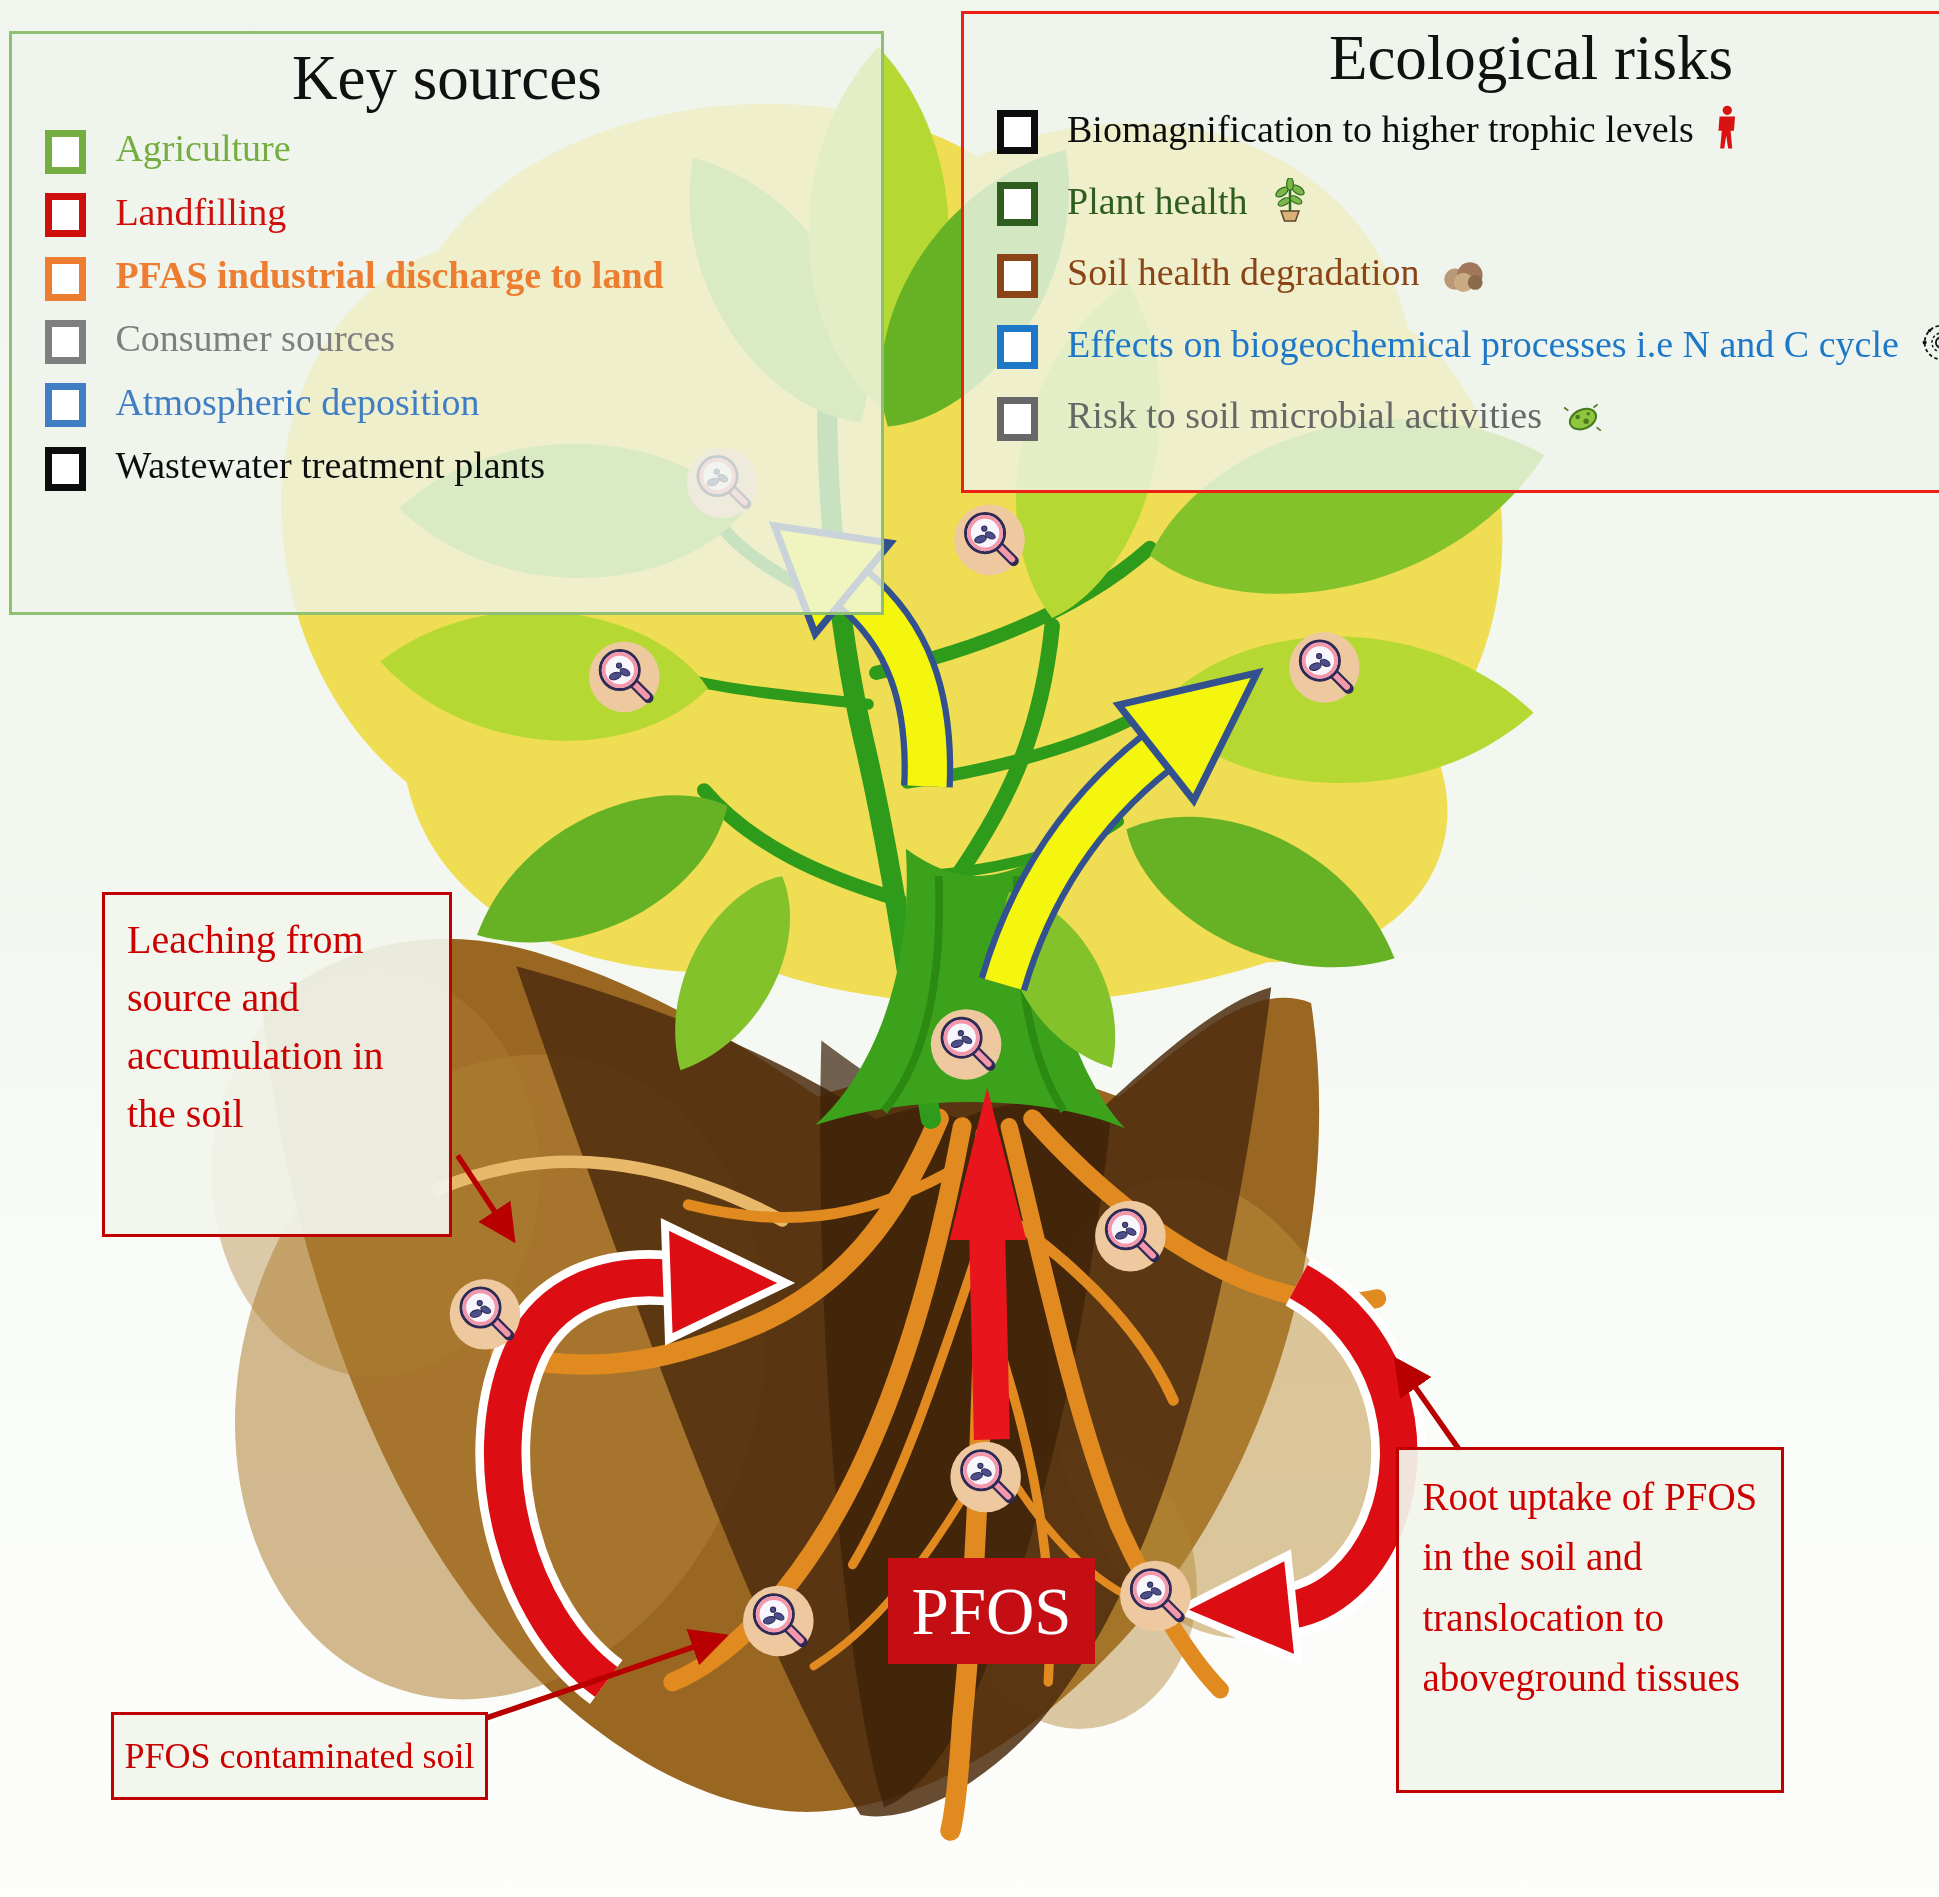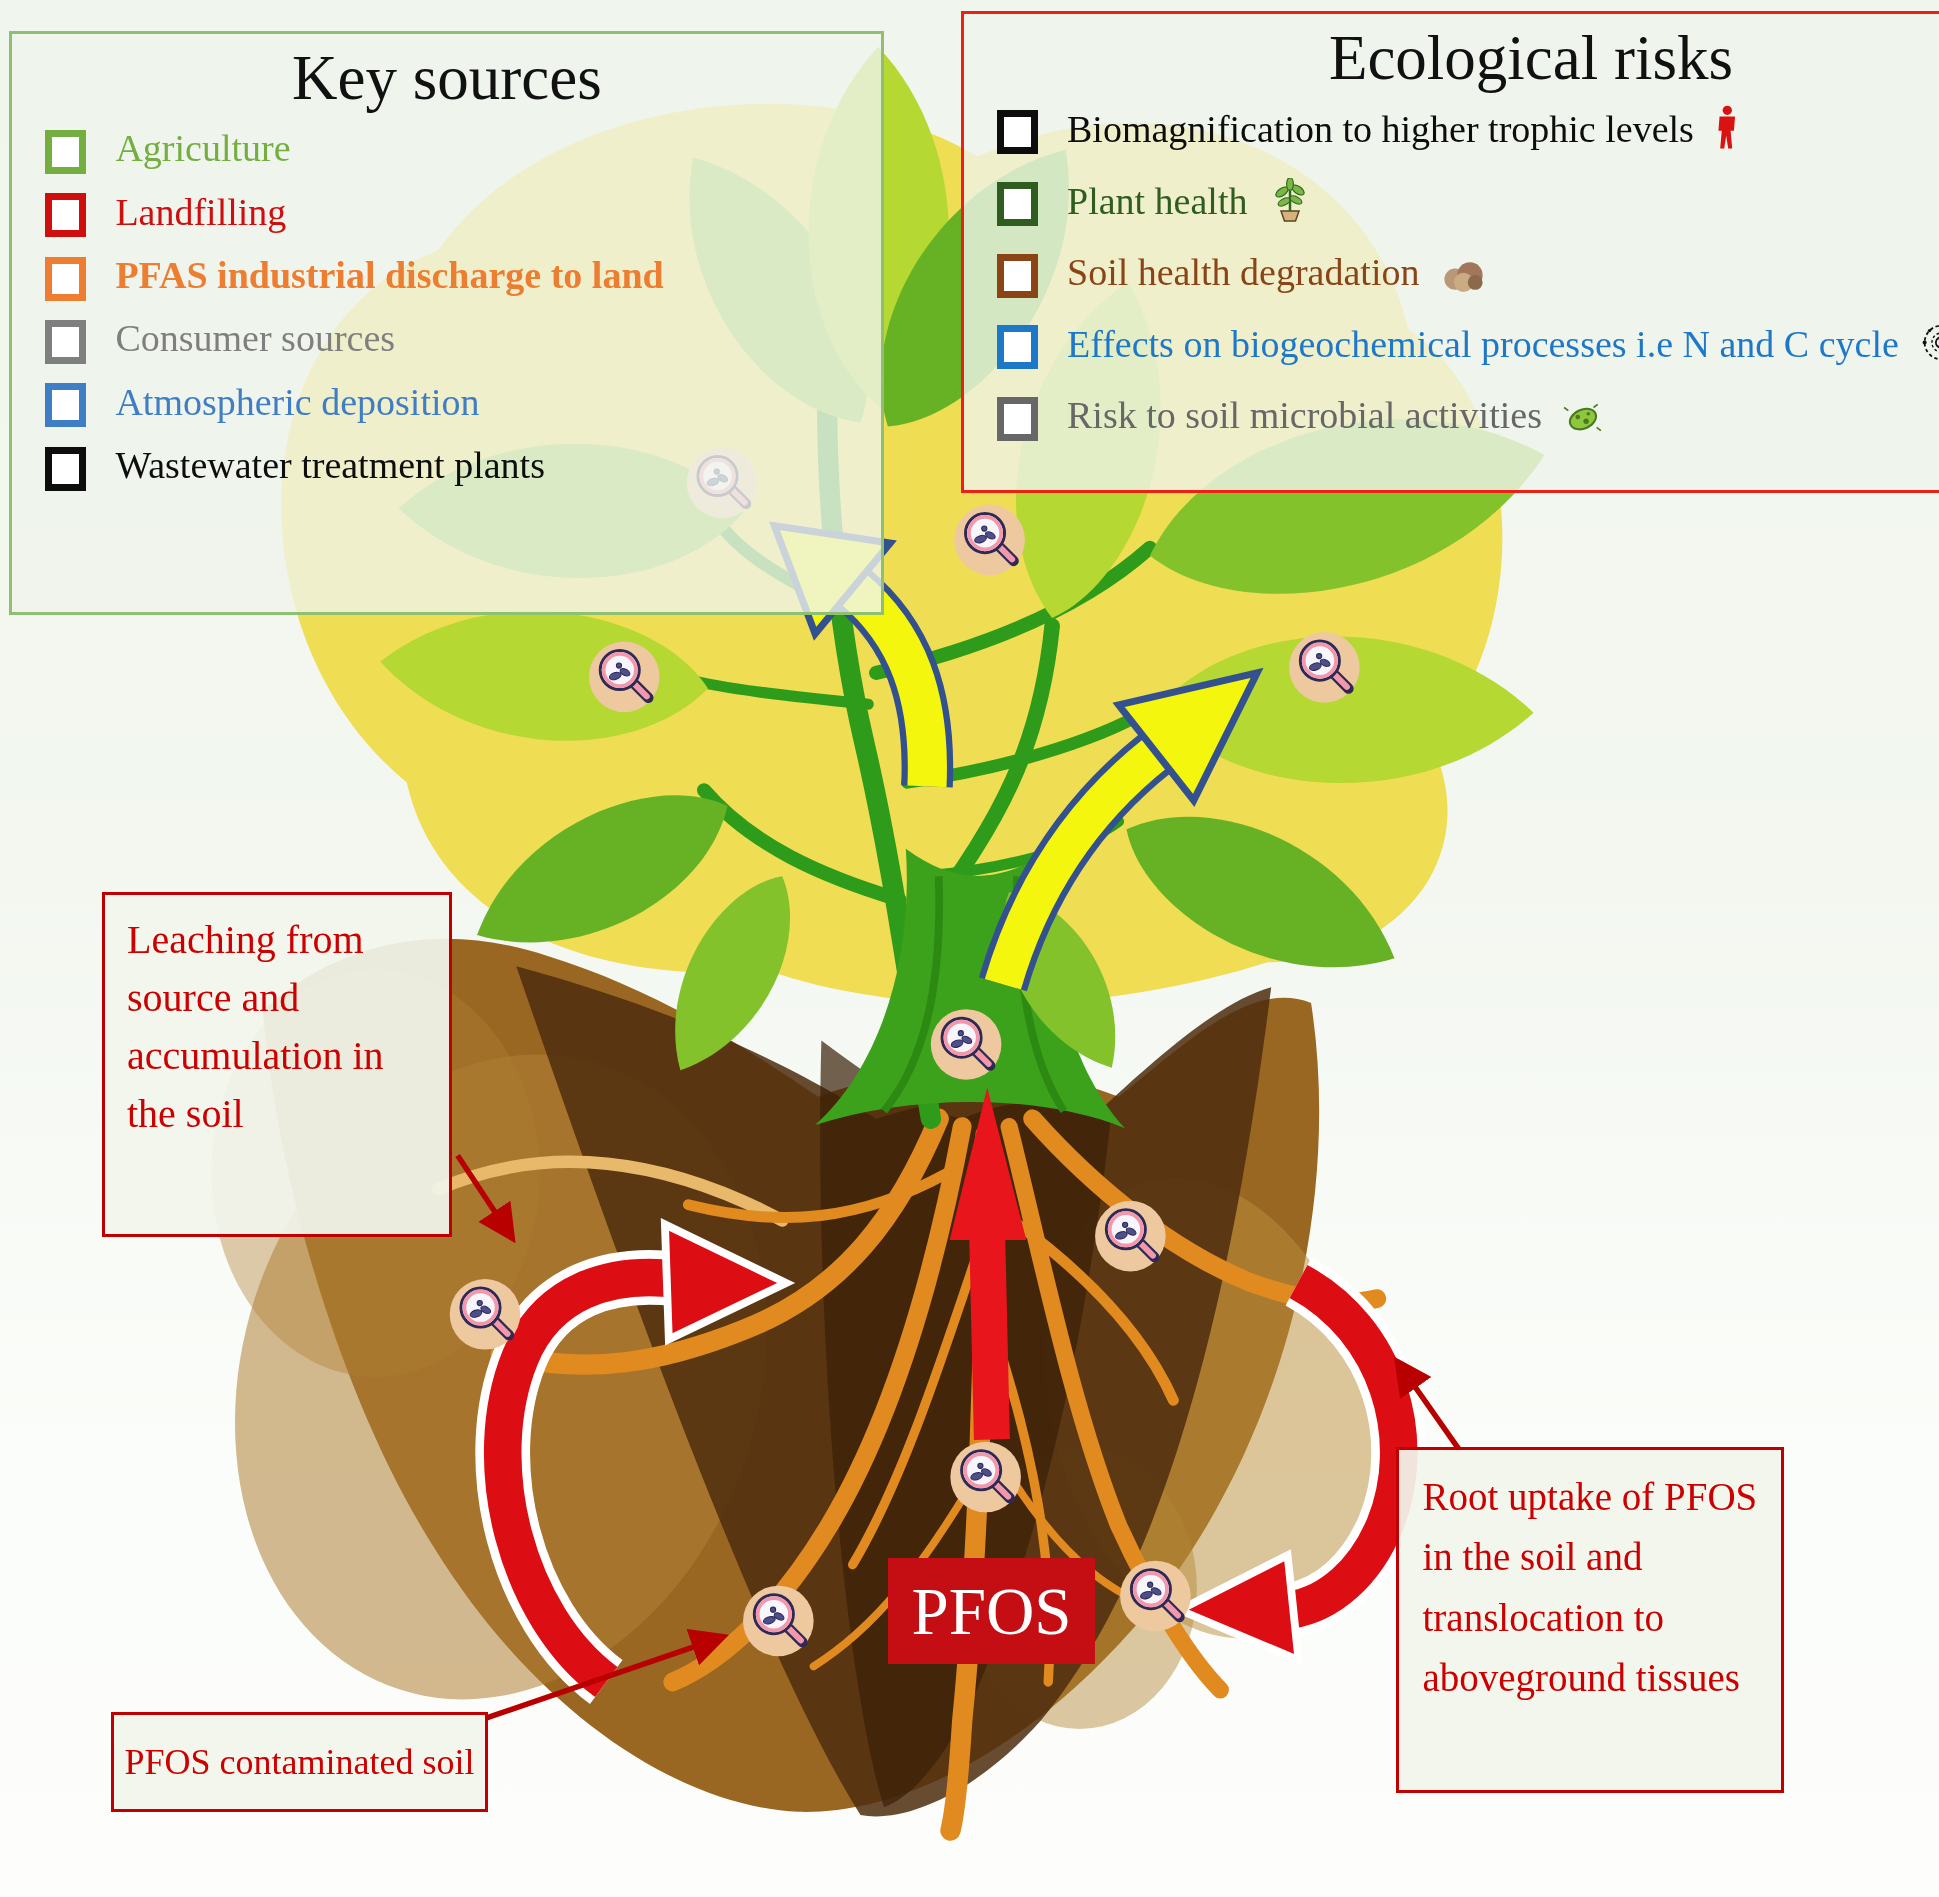--- a/index.html
+++ b/index.html
@@ -19,21 +19,21 @@
   .risk-ico{display:inline-block;vertical-align:-7.8px;margin-left:11px;}
   #key-sources{left:9.4px;top:31px;width:875px;height:584px;border:3.9px solid #8fbf70;}
   #eco-risks{left:961px;top:11px;width:1140px;height:482px;border:3.9px solid #ed2015;}
   #key-sources .legend li:nth-child(3){font-weight:bold;}
 
   
   .callout{position:absolute;box-sizing:border-box;border:3.9px solid #c00000;
            background:rgba(241,245,236,0.93);color:var(--c,#cc0000);}
   #leach-box{left:102px;top:892px;width:350px;height:345px;font-size:40px;line-height:1.45;padding:15.6px 7.8px 7.8px 22px;}
   #uptake-box{left:1396px;top:1447px;width:388px;height:346px;font-size:39px;line-height:1.55;padding:17px 7.8px 7.8px 23.5px;}
-  #contam-box{left:111px;top:1712px;width:377px;height:100px;font-size:36px;display:flex;align-items:center;justify-content:center;}
+  #contam-box{left:111px;top:1712px;width:377px;height:88px;font-size:36px;display:flex;align-items:center;justify-content:center;}
   #pfos-badge{position:absolute;left:888px;top:1558px;width:207px;height:106px;background:var(--c,#c40e13);
               color:#fff;font-size:67px;display:flex;align-items:center;justify-content:center;}
 </style>
 </head>
 <body>
 
 <div id="stage">
 
 <svg id="scene" width="1940" height="1898" viewBox="0 0 2480 2426">
   <defs>

